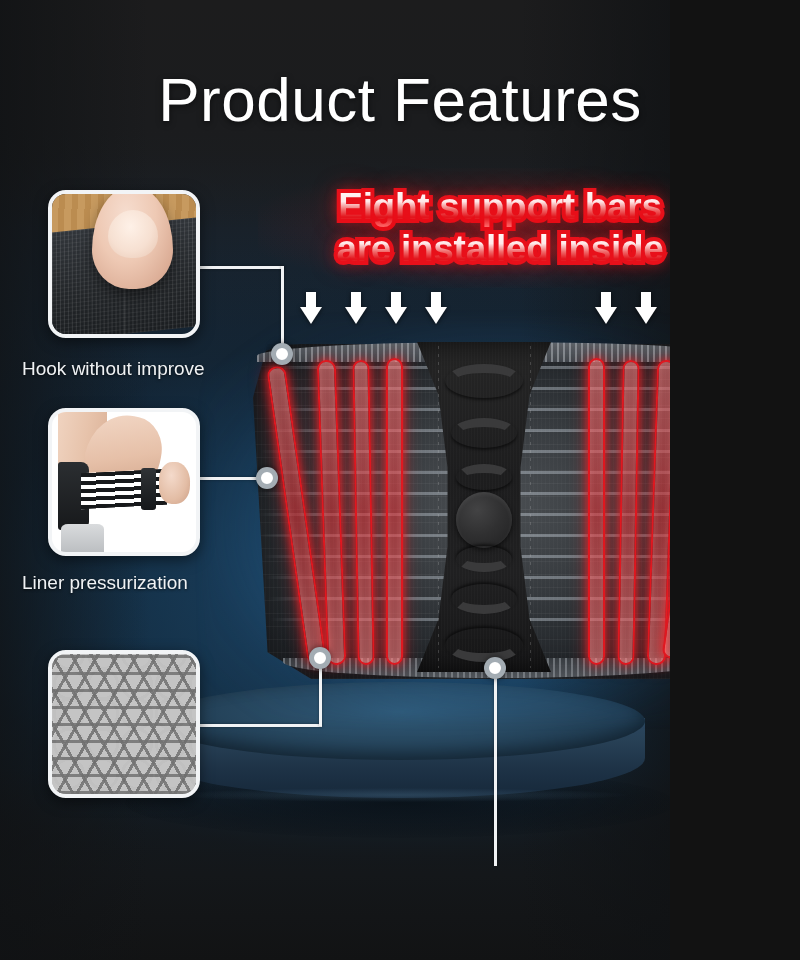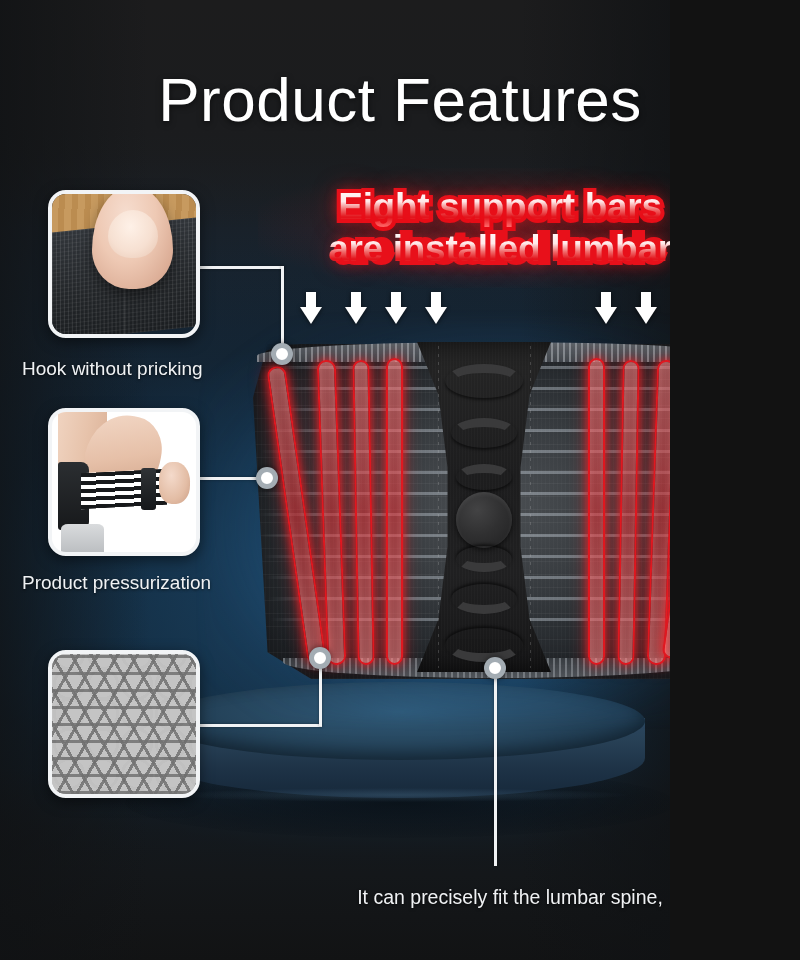--- a/index.html
+++ b/index.html
@@ -379,21 +379,21 @@
   <div class="top-fade"></div>
   <div class="bottom-fade"></div>
   <div class="side-fade-l"></div>
   <div class="side-fade-r"></div>
 
   <div class="page-title">Product Features</div>
 
   <div class="headline-glow"></div>
   <div class="headline">
     <span class="ln" id="hl1" data-txt="Eight support bars"><span>Eight support bars</span></span>
-    <span class="ln" id="hl2" data-txt="are installed inside"><span>are installed lumbar</span></span>
+    <span class="ln" id="hl2" data-txt="are installed inside"><span>are installed inside</span></span>
   </div>
 
   <div class="arrows" id="arrows">
       <div class="arrow" style="left: 300px;">
         <i></i>
         <b></b>
       </div>
       <div class="arrow" style="left: 345px;">
         <i></i>
         <b></b>
@@ -454,21 +454,20 @@
   <div class="line h" style="left:200px;top:477px;width:68px"></div>
   <div class="dot" style="left:256px;top:467px"></div>
 
   <div class="line h" style="left:200px;top:724px;width:122px"></div>
   <div class="line v" style="left:319px;top:664px;height:62px"></div>
   <div class="dot" style="left:309px;top:647px"></div>
 
   <div class="line v" style="left:494px;top:672px;height:194px"></div>
   <div class="dot" style="left:484px;top:657px"></div>
 
-  <div class="cap" style="left:22px;top:356px">Hook without pricking</div>
-  <div class="cap" style="left:22px;top:570px">Product pressurization</div>
+  <div class="cap" style="left:22px;top:356px">Hook without improve</div>
+  <div class="cap" style="left:22px;top:570px">Liner pressurization</div>
   <div class="cap" style="left:22px;top:818px">
   </div>
   <div class="cap cap-bottom" style="left:250px;top:884px;width:520px">
-    <div>It can precisely fit the lumbar spine,</div>
   </div>
 
 </div>
 
 </body></html>

